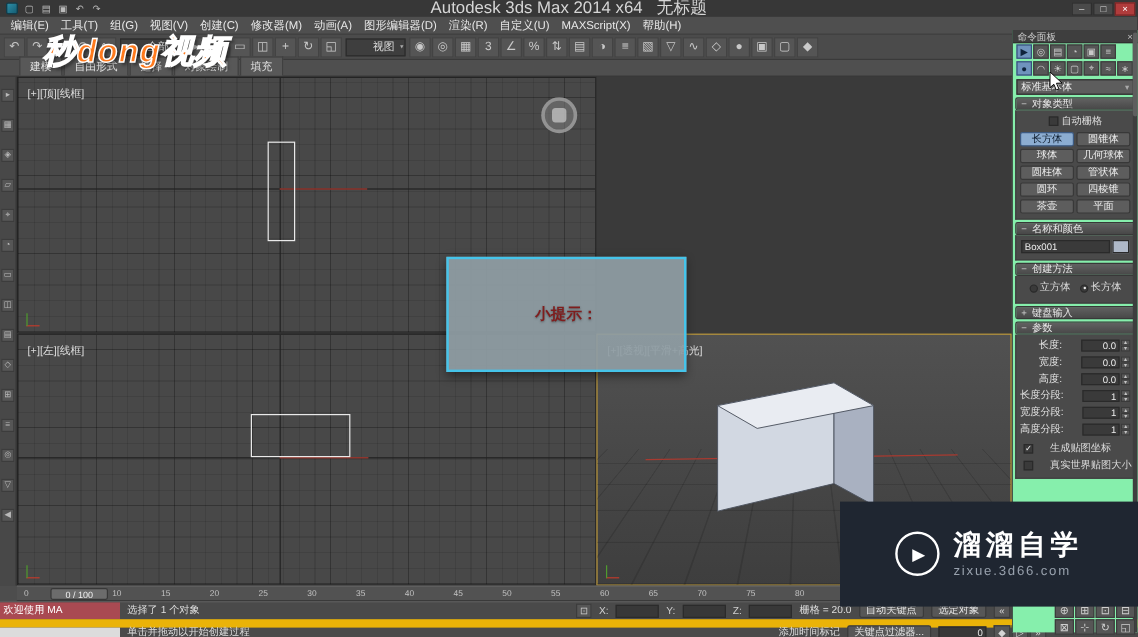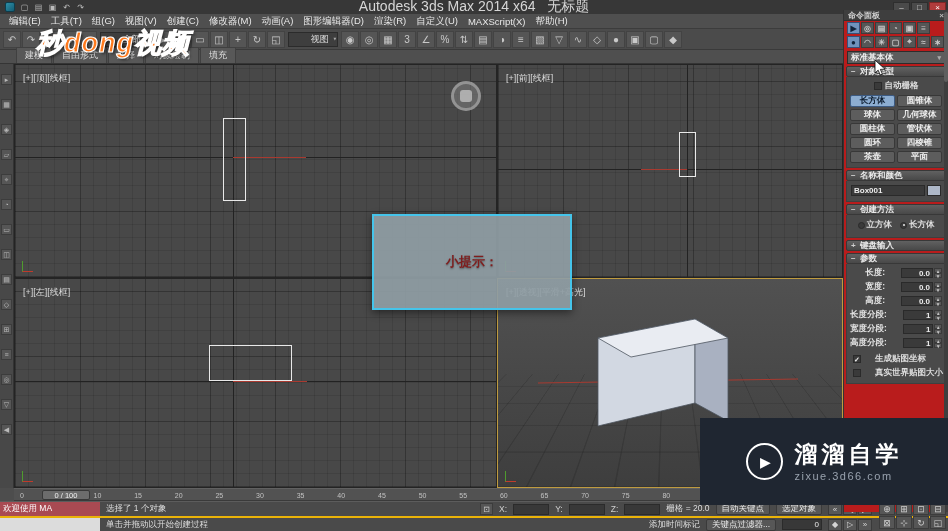--- a/index.html
+++ b/index.html
@@ -74,22 +74,22 @@
             display:flex;align-items:center;justify-content:center;z-index:4;}
   .viewcube i{width:12px;height:12px;border-radius:3px;background:rgba(205,205,205,.7);}
   .persp-floor{position:absolute;left:-70px;top:95px;width:480px;height:230px;
     transform:perspective(260px) rotateX(58deg);transform-origin:50% 0;opacity:.85;
     background-image:
       repeating-linear-gradient(0deg, rgba(0,0,0,0.16) 0 1px, transparent 1px 26px),
       repeating-linear-gradient(90deg, rgba(0,0,0,0.16) 0 1px, transparent 1px 26px);}
   .box-svg{position:absolute;left:0;top:0;z-index:2;}
 
   
-  .rightpanel{position:absolute;left:843px;top:10px;width:105px;height:502px;background:#b91c1c;
-              border-left:1px solid #333;z-index:5;overflow:hidden;font-weight:bold;}
+  .rightpanel{position:absolute;left:843px;top:25px;width:105px;height:502px;background:#86efac;
+              border-left:1px solid #333;z-index:5;overflow:hidden;}
   .rp-header{height:11px;background:#3e3e3e;display:flex;align-items:center;padding:0 4px;
              font-size:8px;color:#cfcfcf;border-bottom:1px solid #303030;}
   .rp-header .rp-x{margin-left:auto;font-size:8px;color:#bbb;}
   .rp-tabs,.rp-cats{display:flex;align-items:center;gap:1px;padding:1px 3px;height:14px;}
   .cpi{width:13px;height:12px;background:#565656;border:1px solid #3c3c3c;color:#c9c9c9;
        font-size:8px;display:flex;align-items:center;justify-content:center;}
   .cpi.active{background:#6f93bd;color:#10243c;border-color:#35517a;}
   .rp-dropdown{height:13px;margin:2px 3px;background:#5d5d5d;border:1px solid #2d2d2d;
                display:flex;align-items:center;justify-content:space-between;padding:0 3px;
                font-size:8.5px;color:#efefef;}
@@ -133,21 +133,21 @@
              border:1px solid #383838;border-radius:2px;font-size:7.5px;color:#f0f0f0;
              display:flex;align-items:center;justify-content:center;z-index:1;}
   .tl-ticks{position:absolute;left:0;right:0;bottom:0;height:8px;display:flex;
             justify-content:space-between;padding:0 6px;}
   .tick{font-size:7px;color:#c2c2c2;line-height:8px;}
 
   
   .band{position:absolute;left:0;width:948px;height:15px;background:#4a4a4a;display:flex;
         align-items:center;gap:6px;padding-right:76px;}
   .band1{top:501px;border-top:1px solid #5c5c5c;}
-  .band2{top:516px;border-top:2px solid #eab308;height:15px;}
+  .band2{top:516px;border-top:7px solid #eab308;height:15px;}
   .listener{width:100px;height:100%;display:flex;align-items:center;padding:0 3px;font-size:8.5px;flex:none;}
   .listener.pink{background:#a94a52;color:#fff;}
   .listener.white{background:#dcdcdc;color:#222;}
   .stext{font-size:8.5px;color:#dedede;white-space:nowrap;}
   .flex-sp{flex:1;}
   .mini-icon{width:13px;height:12px;background:#565656;border:1px solid #3c3c3c;color:#c9c9c9;
              font-size:8px;display:flex;align-items:center;justify-content:center;flex:none;}
   .coord-label{font-size:8.5px;color:#cfcfcf;}
   .coord-field{width:36px;height:11px;background:#383838;border:1px solid #2b2b2b;}
   .sbtn{height:12px;background:#575757;border:1px solid #3a3a3a;border-radius:2px;color:#e8e8e8;
@@ -297,28 +297,20 @@
 
     <div class="vp grid vp-top">
       <span class="vp-label">[+][顶][线框]</span>
       <span class="axis-h" style="top:92px;"></span>
       <span class="axis-v" style="left:218px;"></span>
       <span class="axis-red" style="left:218px;top:92px;width:73px;"></span>
       <span class="wire-rect" style="left:208px;top:53px;width:23px;height:83px;"></span>
       <span class="tripod"></span>
     </div>
 
-    <div class="vp grid vp-front">
-      <span class="vp-label">[+][前][线框]</span>
-      <span class="axis-h" style="top:104px;"></span>
-      <span class="axis-v" style="left:189px;"></span>
-      <span class="axis-red" style="left:143px;top:104px;width:46px;"></span>
-      <span class="wire-rect" style="left:181px;top:67px;width:17px;height:45px;"></span>
-      <span class="tripod"></span>
-    </div>
 
     <div class="vp grid vp-left">
       <span class="vp-label">[+][左][线框]</span>
       <span class="axis-h" style="top:102px;"></span>
       <span class="axis-v" style="left:218px;"></span>
       <span class="axis-red" style="left:218px;top:102px;width:74px;"></span>
       <span class="wire-rect" style="left:194px;top:66px;width:83px;height:36px;"></span>
       <span class="tripod"></span>
     </div>
 

